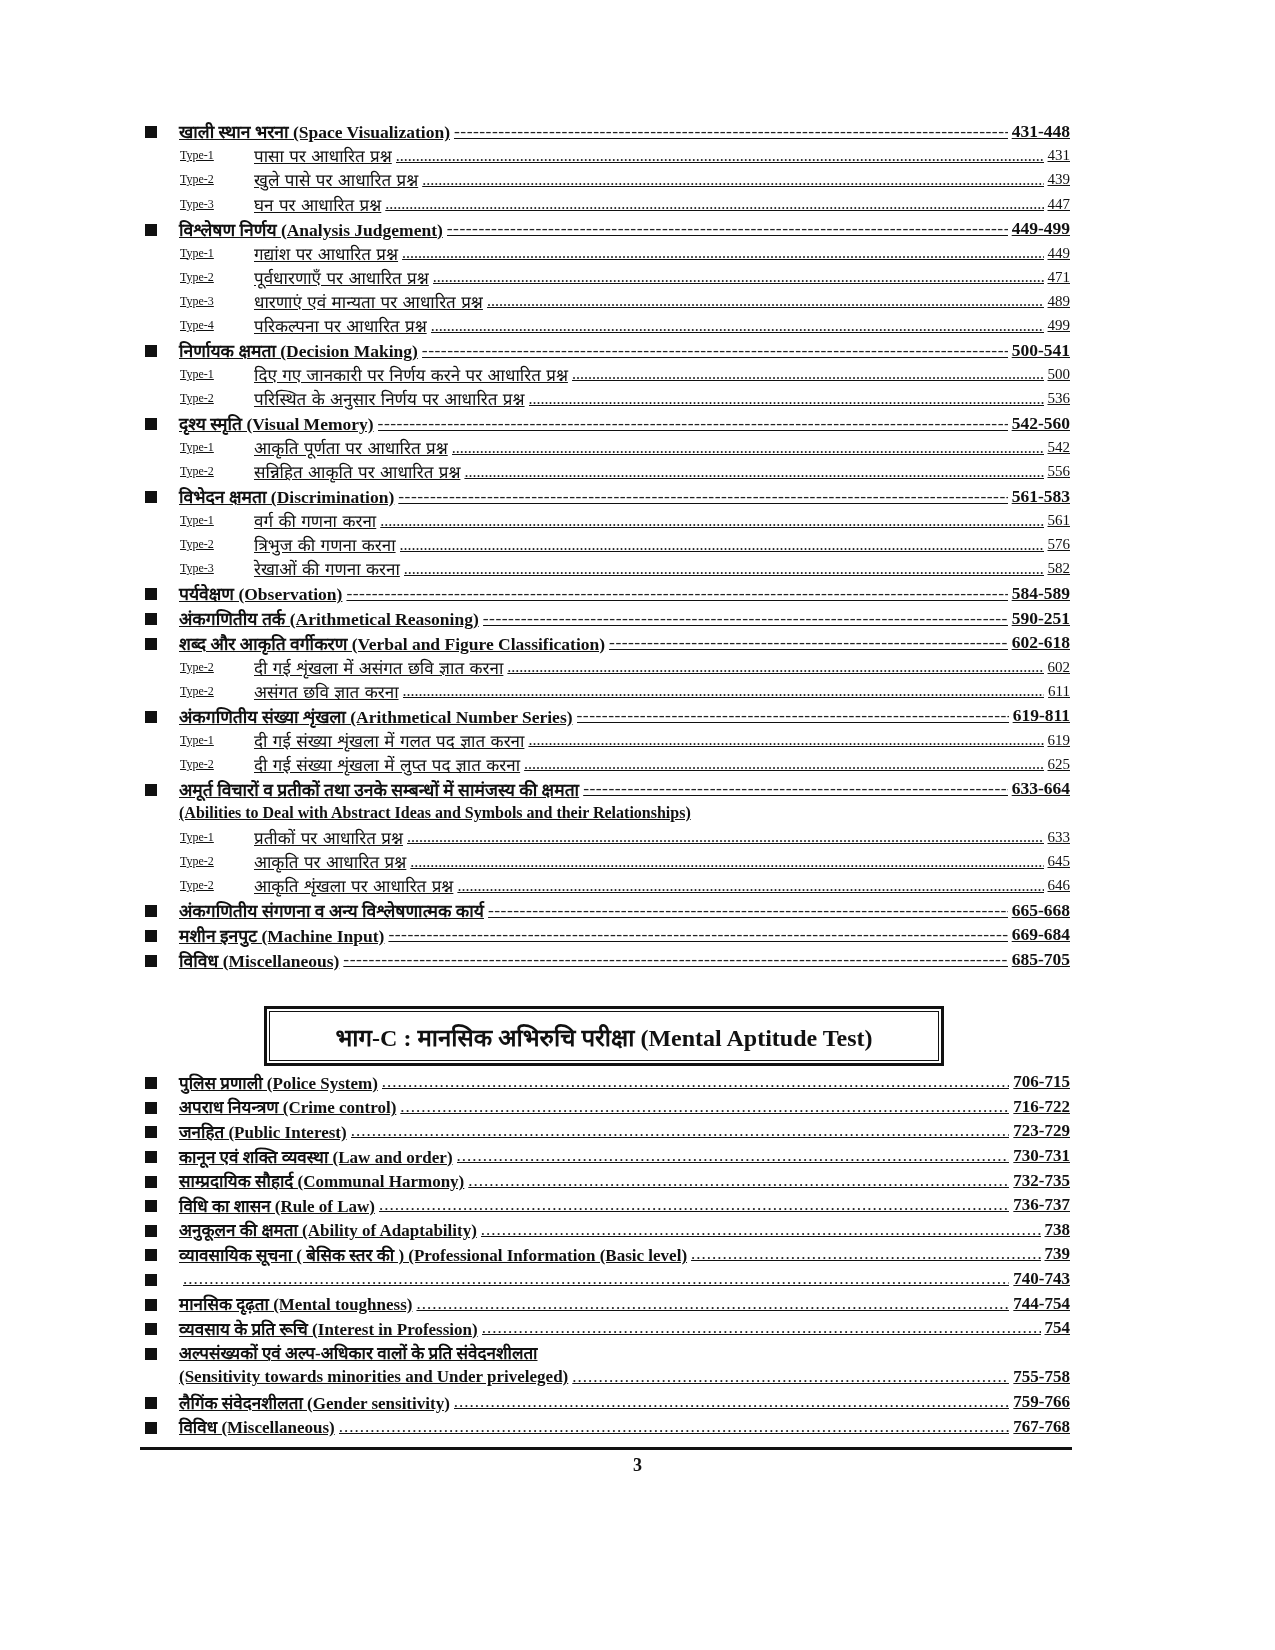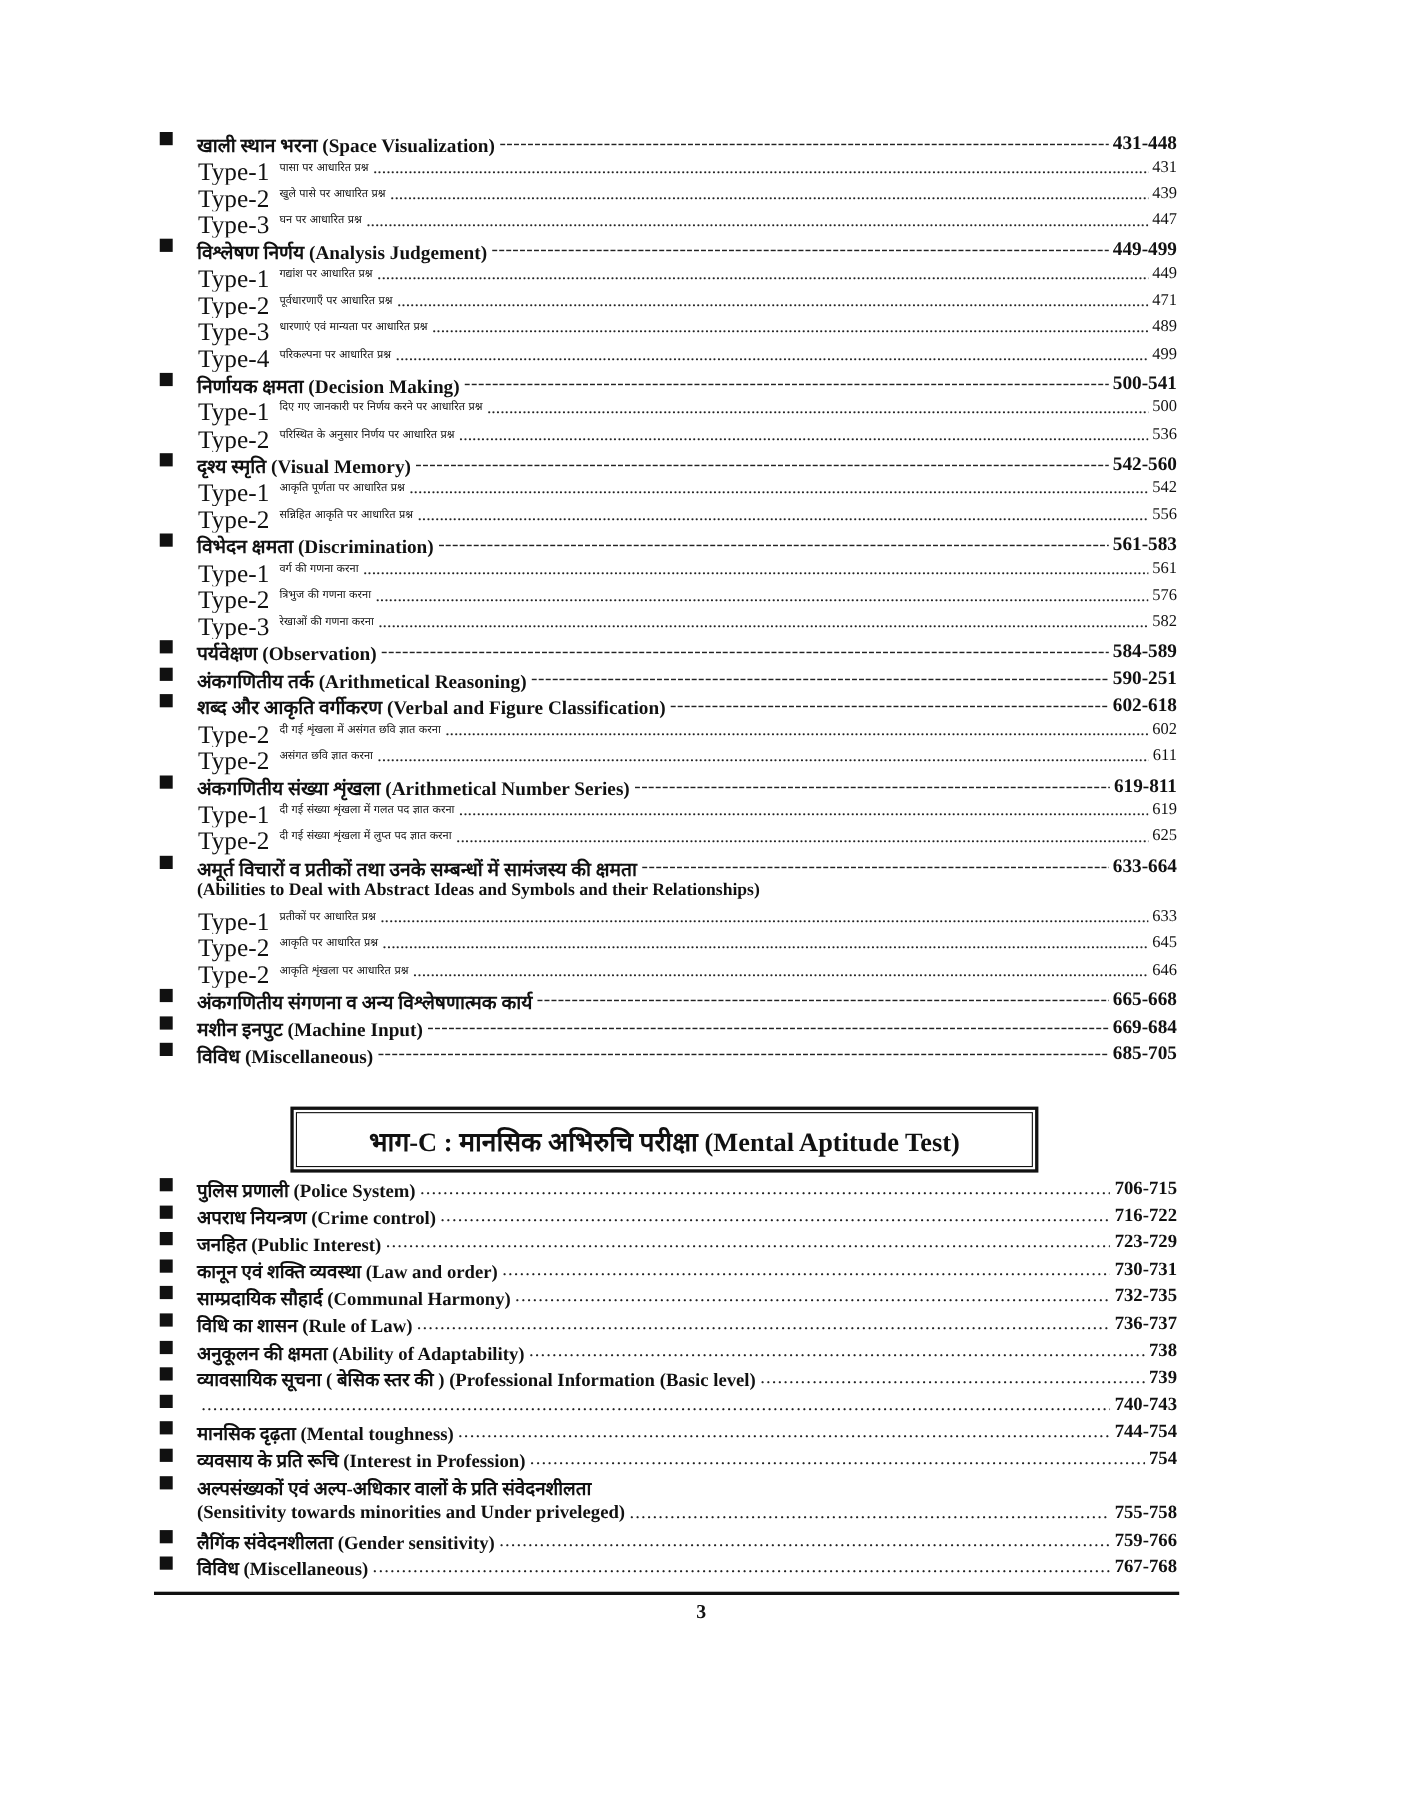--- a/index.html
+++ b/index.html
@@ -1,27 +1,27 @@
 <!DOCTYPE html>
 <html><head>
 <meta charset="utf-8">
 <style>
   html, body { margin: 0; padding: 0; background: #ffffff; }
   body { width: 1275px; height: 1650px; position: relative; overflow: hidden;
          font-family: "Liberation Serif", "DejaVu Serif", serif; color: #111; }
   .page { position: absolute; left: 0; top: 0; width: 1275px; height: 1650px; }
 
   .toc { position: absolute; left: 145px; width: 925px; }
-  .row { position: relative; display: flex; align-items: flex-start; white-space: nowrap; overflow: hidden; }
+  .row { position: relative; display: flex; align-items: center; white-space: nowrap; overflow: hidden; text-decoration: underline; }
   .row .bullet { width: 12px; height: 12px; background: #111; display: inline-block; flex: 0 0 auto; margin-right: 22px; position: relative; top: 1px; }
   .row.main { height: 24.7px; font-size: 17.5px; font-weight: bold; }
   .row.sub { height: 24.2px; font-size: 16px; padding-left: 35px; }
   .row.cont { height: 24px; font-size: 16px; font-weight: bold; padding-left: 34px; }
-  .row .type { font-size: 23px; width: 74px; flex: 0 0 auto; }
-  .row .hi { font-size: 10px; font-family: "DejaVu Sans", sans-serif; font-weight: normal; }
+  .row .type { font-size: 12px; width: 74px; flex: 0 0 auto; }
+  .row .hi { font-size: 17px; font-family: "DejaVu Sans", sans-serif; font-weight: normal; }
   .row.main .title { font-family: "Liberation Serif", serif; }
   .row .leader { flex: 1 1 auto; overflow: hidden; margin: 0 4px; color: #222; font-weight: normal; }
   .row.main .leader { letter-spacing: 0.5px; }
   .row .leader::before { content: ""; }
   .row .page-num { flex: 0 0 auto; }
   .row.sub .page-num { font-size: 15px; }
 
   .heading-box { position: absolute; left: 264px; top: 1006px; width: 680px; height: 60px;
                  border: 3px solid #111; box-sizing: border-box; padding: 2px; }
   .heading-inner { width: 100%; height: 100%; border: 1px solid #111; box-sizing: border-box;

